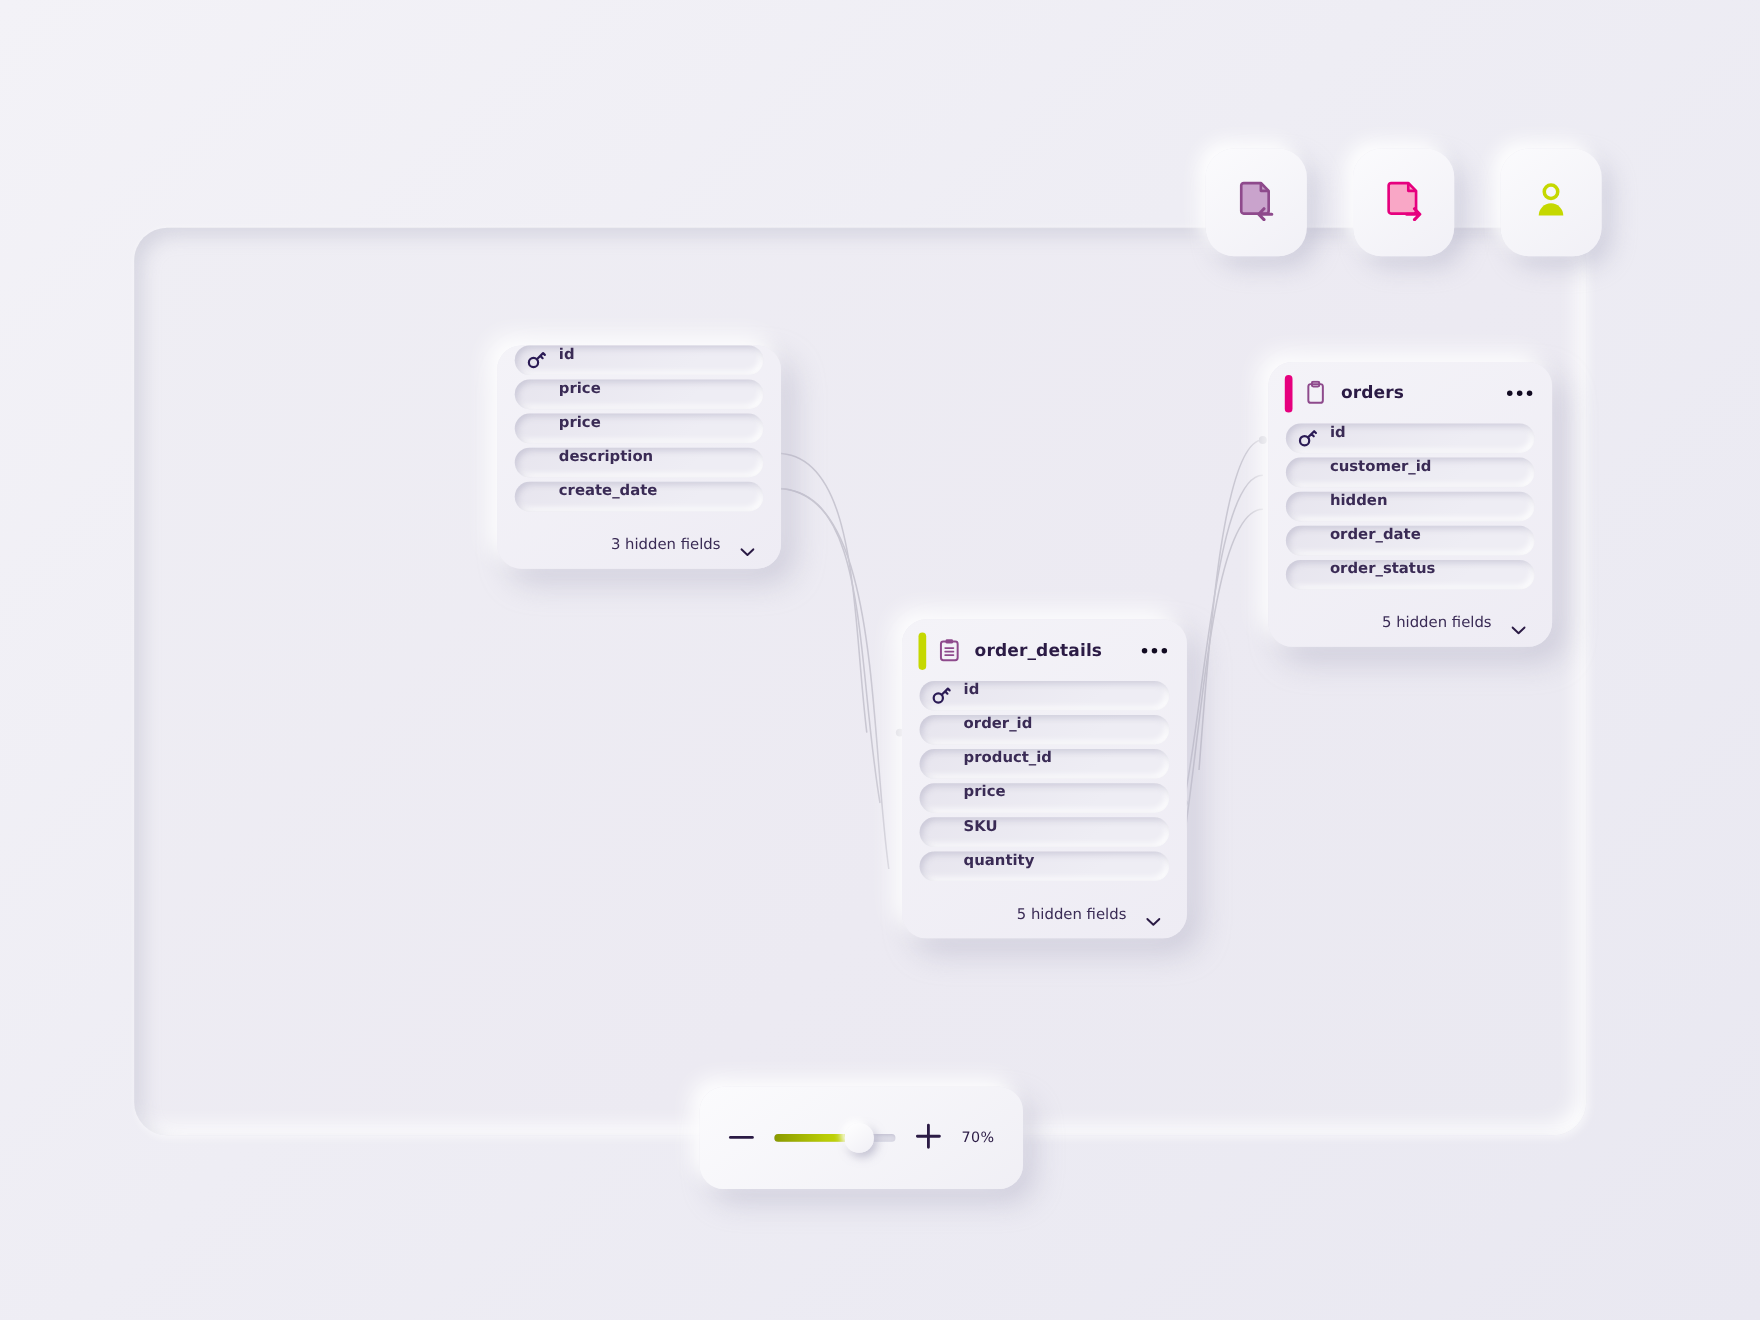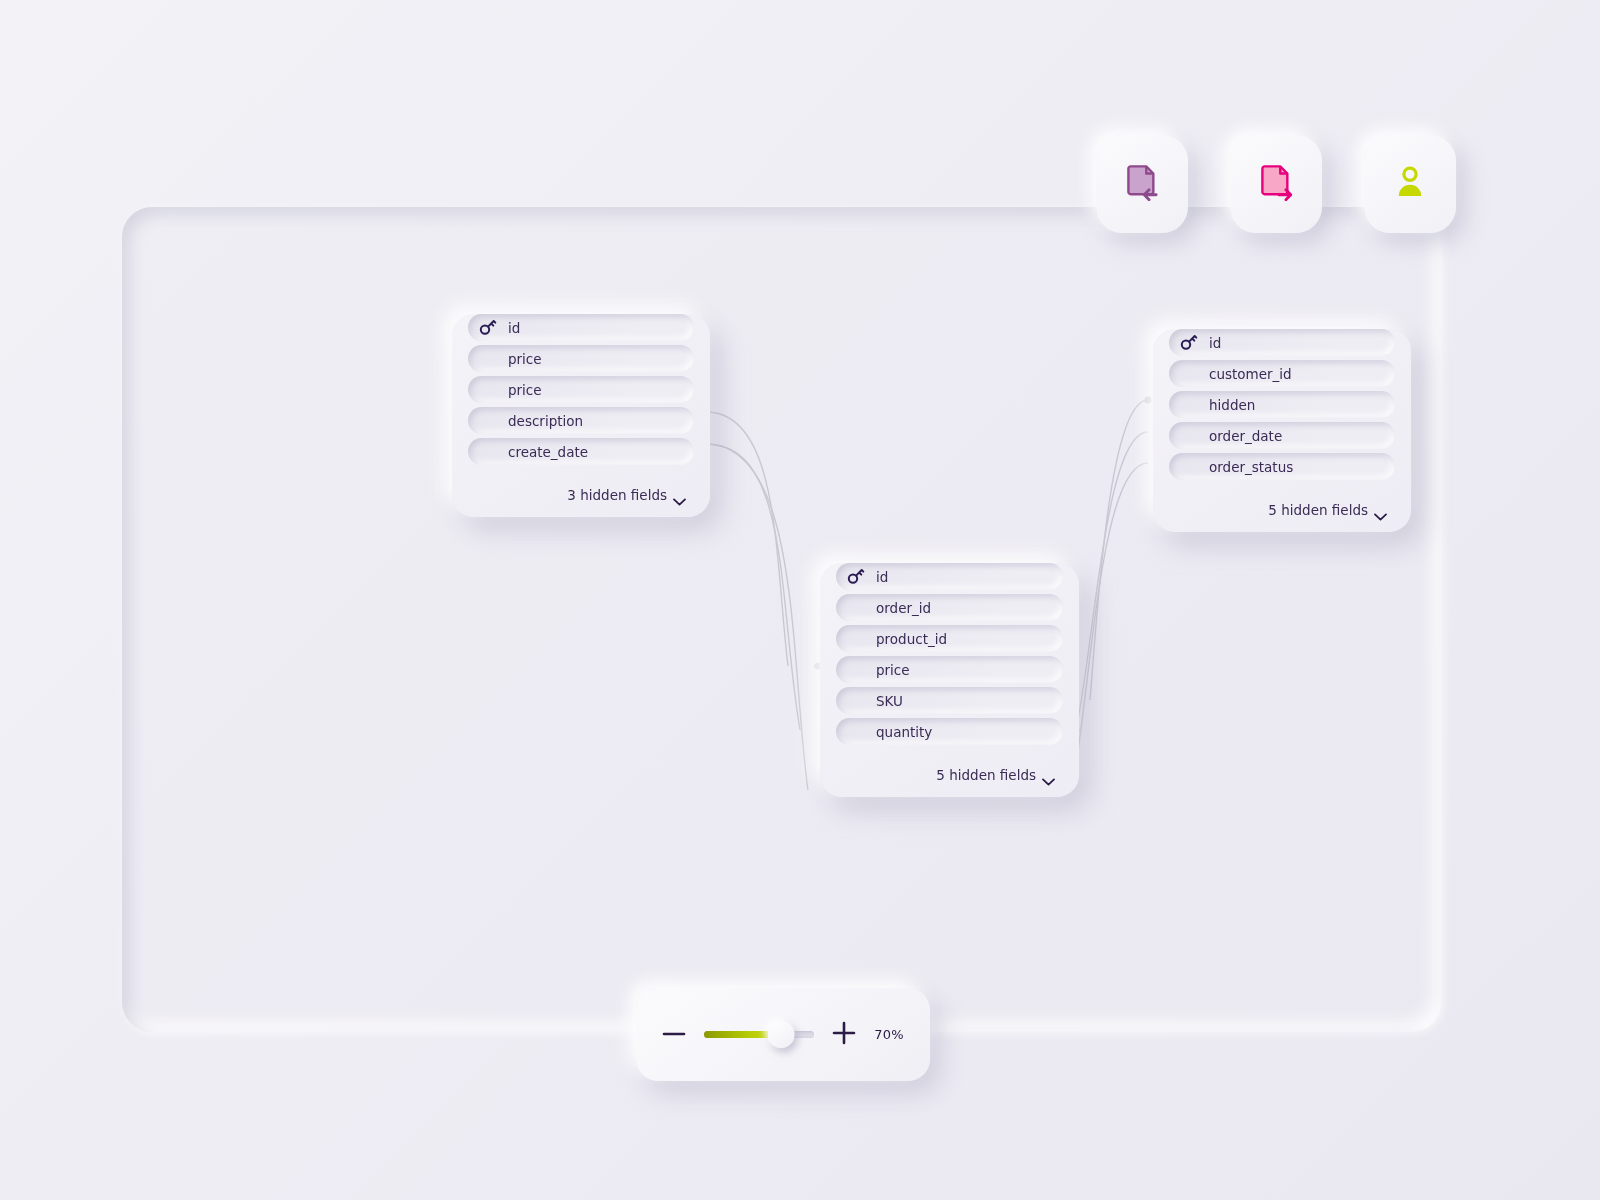--- a/index.html
+++ b/index.html
@@ -92,33 +92,34 @@
   .fields { display: flex; flex-direction: column; gap: 4px; }
   .field {
     position: relative;
     height: 27px;
     border-radius: 14px;
     background: linear-gradient(145deg, #e7e5ee 0%, #eeedf4 70%);
     box-shadow:
       inset 2.5px 2.5px 6px rgba(171,169,192,0.48),
       inset -3px -3px 6px rgba(255,255,255,0.92);
     display: flex;
-    align-items: center;
+    align-items: flex-start;
     padding-left: 40px;
     cursor: pointer;
+    font-weight: bold;
   }
   .field-name { font-size: 13.5px; color: #3a2b55; }
   .key-icon { position: absolute; left: 11px; top: 5px; width: 18px; height: 17px; }
 
   .card-foot {
     margin-top: 22px;
     display: flex;
     align-items: center;
     justify-content: flex-end;
-    gap: 6px;
+    gap: 18px;
     padding-right: 8px;
     cursor: pointer;
   }
   .hidden-label { font-size: 13.5px; color: #3a2b55; }
   .chev { width: 13px; height: 8px; }
 
   
   .zoombar {
     position: absolute;
     left: 636px;
@@ -266,20 +267,36 @@
     <span class="hidden-label">3 hidden fields</span>
     <span class="chev">
       <svg width="13" height="8" viewBox="0 0 13 8">
           <path d="M1 1.4l5.5 5.2L12 1.4" fill="none" stroke="#2b1b45" stroke-width="1.8" stroke-linecap="round" stroke-linejoin="round"></path>
         </svg>
     </span>
   </div>
 </div>
 
 <div class="card" style="left:820px; top:563px; width:259px;">
+  <div class="card-head">
+    <span class="accent" style="background:#c5d800;"></span>
+    <span class="card-icon">
+      <svg width="22" height="22" viewBox="0 0 22 22">
+        <rect x="3.4" y="3.2" width="15.2" height="17" rx="2.2" fill="none" stroke="#8e4a8c" stroke-width="1.8"></rect>
+        <rect x="7.6" y="1.1" width="6.8" height="4" rx="1.3" fill="#8e4a8c"></rect>
+        <path d="M7.2 9.2h7.6M7.2 12.4h7.6M7.2 15.6h7.6" fill="none" stroke="#8e4a8c" stroke-width="1.5" stroke-linecap="round"></path>
+      </svg>
+    </span>
+    <span class="card-title">order_details</span>
+    <span class="dots">
+        <i></i>
+        <i></i>
+        <i></i>
+      </span>
+  </div>
 
   <div class="fields">
     <div class="field">
       <span class="key-icon">
         <svg width="18" height="17" viewBox="0 0 18 17">
           <circle cx="6" cy="10.6" r="4.2" fill="none" stroke="#2b1b55" stroke-width="2"></circle>
           <path d="M9.1 7.6l5.6-5.6M12.2 4.5l2.1 2.1M14.7 2l1.6 1.6" fill="none" stroke="#2b1b55" stroke-width="2" stroke-linecap="round"></path>
         </svg>
       </span>
       <span class="field-name">id</span>
@@ -305,20 +322,35 @@
     <span class="hidden-label">5 hidden fields</span>
     <span class="chev">
       <svg width="13" height="8" viewBox="0 0 13 8">
           <path d="M1 1.4l5.5 5.2L12 1.4" fill="none" stroke="#2b1b45" stroke-width="1.8" stroke-linecap="round" stroke-linejoin="round"></path>
         </svg>
     </span>
   </div>
 </div>
 
 <div class="card" style="left:1153px; top:329px; width:258px;">
+  <div class="card-head">
+    <span class="accent" style="background:#e6007e;"></span>
+    <span class="card-icon">
+      <svg width="22" height="22" viewBox="0 0 22 22">
+        <rect x="4.4" y="3.2" width="13.2" height="17" rx="2.2" fill="none" stroke="#8e4a8c" stroke-width="1.8"></rect>
+        <rect x="7.6" y="1.1" width="6.8" height="4.2" rx="1.3" fill="none" stroke="#8e4a8c" stroke-width="1.8"></rect>
+      </svg>
+    </span>
+    <span class="card-title">orders</span>
+    <span class="dots">
+        <i></i>
+        <i></i>
+        <i></i>
+      </span>
+  </div>
 
   <div class="fields">
     <div class="field">
       <span class="key-icon">
         <svg width="18" height="17" viewBox="0 0 18 17">
           <circle cx="6" cy="10.6" r="4.2" fill="none" stroke="#2b1b55" stroke-width="2"></circle>
           <path d="M9.1 7.6l5.6-5.6M12.2 4.5l2.1 2.1M14.7 2l1.6 1.6" fill="none" stroke="#2b1b55" stroke-width="2" stroke-linecap="round"></path>
         </svg>
       </span>
       <span class="field-name">id</span>

